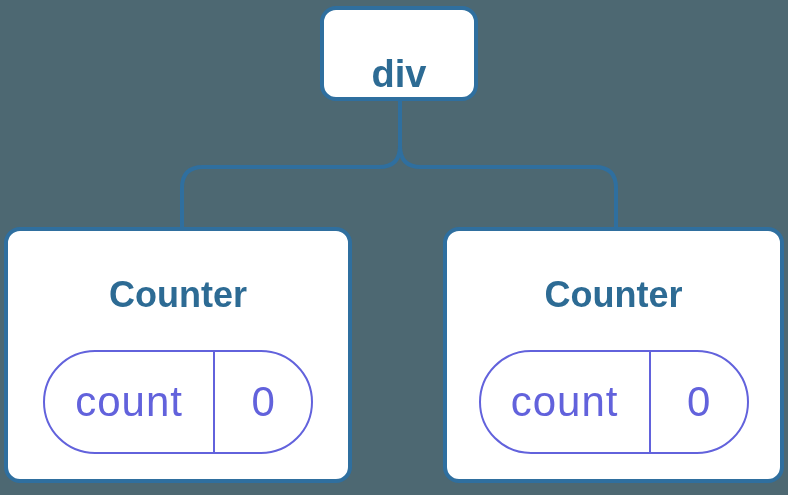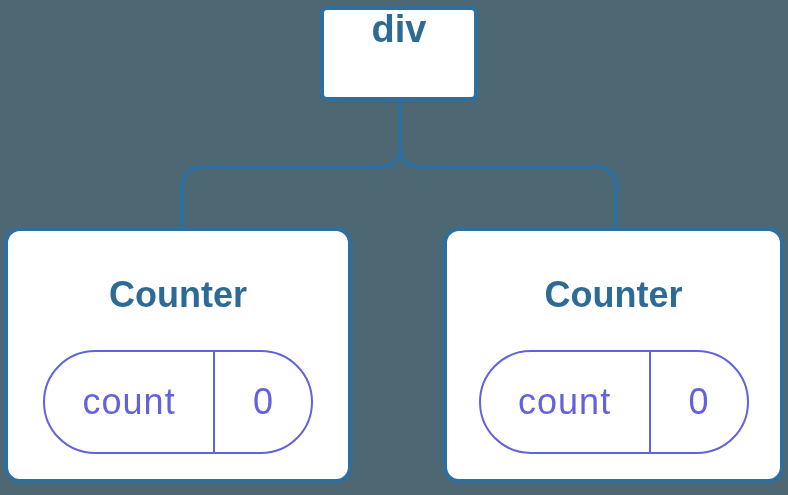--- a/index.html
+++ b/index.html
@@ -34,23 +34,23 @@
 
   
   .node-root {
     position: absolute;
     left: 320px;
     top: 6px;
     width: 158px;
     height: 95px;
     background: var(--card-background, #FFFFFF);
     border: 4px solid var(--node-border, #2F6F9F);
-    border-radius: 7px;
+    border-radius: 16px;
     display: flex;
-    align-items: flex-start;
+    align-items: flex-end;
     justify-content: center;
   }
   .node-root-label {
     font-size: 38px;
     font-weight: 600;
     color: var(--node-text, #2D6B94);
     line-height: 1;
     padding-bottom: 4px;
   }
 
@@ -83,21 +83,21 @@
     position: absolute;
     top: 119px;
     left: 50%;
     transform: translateX(-50%);
     width: 270px;
     height: 104px;
     border: 2px solid var(--state-accent, #6262DC);
     border-radius: 52px;
     display: flex;
     color: var(--state-accent, #6262DC);
-    font-size: 36px;
+    font-size: 42px;
     font-weight: 400;
     background: var(--card-background, #FFFFFF);
   }
   .pill-key {
     flex: 0 0 64%;
     display: flex;
     align-items: center;
     justify-content: center;
     border-right: 2px solid var(--state-accent, #6262DC);
     letter-spacing: 1px;

